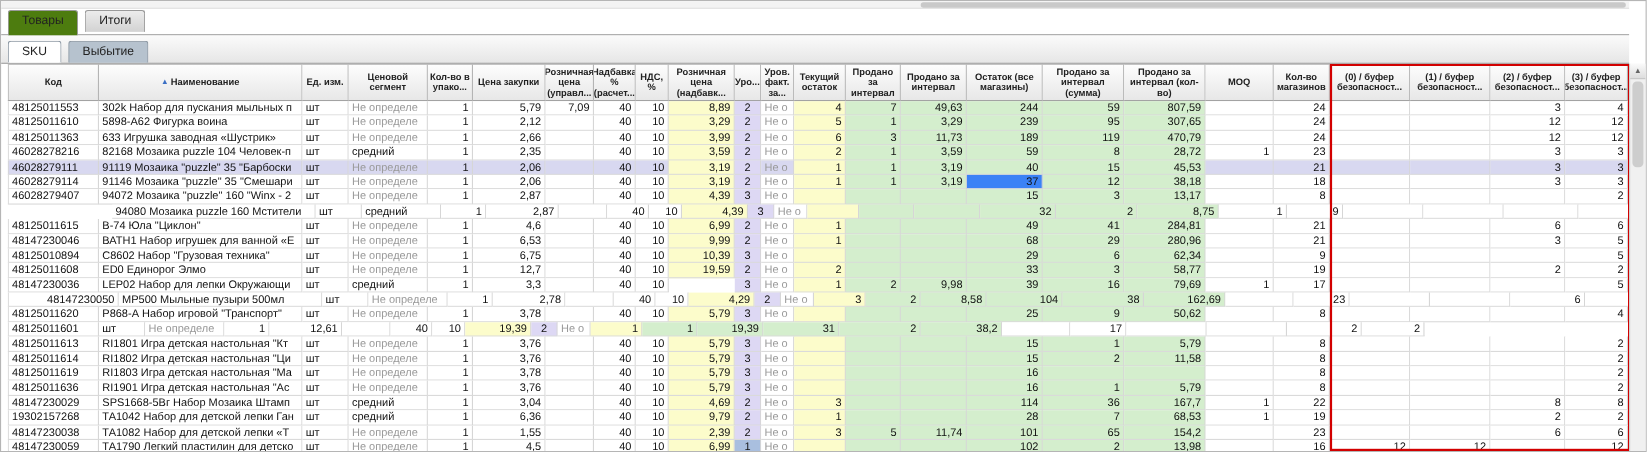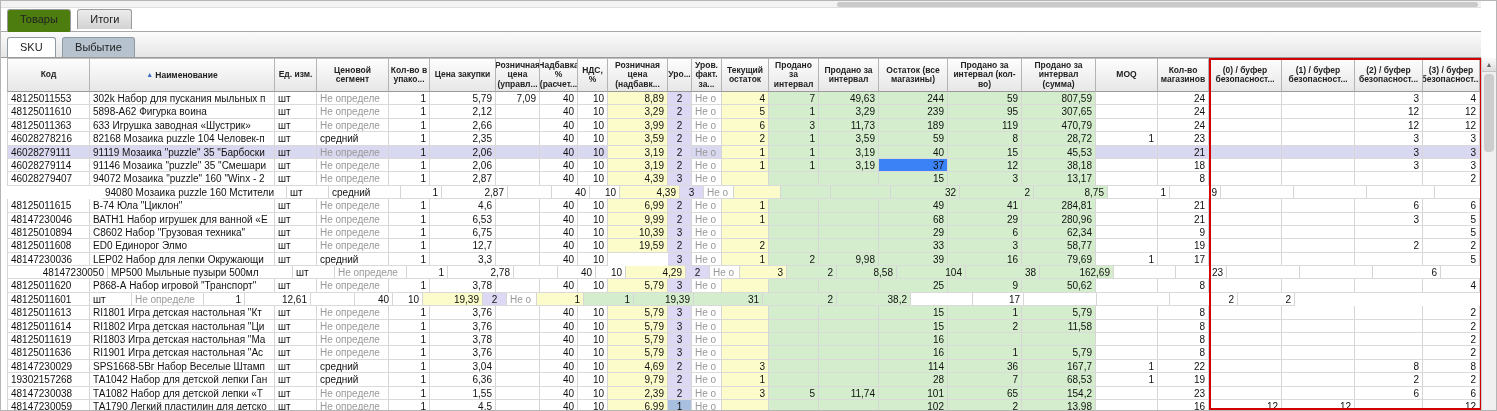--- a/index.html
+++ b/index.html
@@ -128,24 +128,24 @@
         <div class="hcell" style="width: 50px;">
           <span>Продано за интервал</span>
         </div>
         <div class="hcell" style="width: 60px;">
           <span>Продано за интервал</span>
         </div>
         <div class="hcell" style="width: 69px;">
           <span>Остаток (все магазины)</span>
         </div>
         <div class="hcell" style="width: 74px;">
+          <span>Продано за интервал (сумма)</span>
+        </div>
+        <div class="hcell" style="width: 74px;">
           <span>Продано за интервал (кол-во)</span>
-        </div>
-        <div class="hcell" style="width: 74px;">
-          <span>Продано за интервал (сумма)</span>
         </div>
         <div class="hcell" style="width: 62px;">
           <span>MOQ</span>
         </div>
         <div class="hcell" style="width: 51px;">
           <span>Кол-во магазинов</span>
         </div>
         <div class="hcell" style="width: 73px;">
           <span>(0) / буфер безопасност...</span>
         </div>
@@ -674,21 +674,21 @@
           <div class="tcell" style="width: 74px; text-align: right; background: rgb(212, 238, 205);">5,79</div>
           <div class="tcell" style="width: 62px; text-align: right;"></div>
           <div class="tcell" style="width: 51px; text-align: right;">8</div>
           <div class="tcell" style="width: 73px; text-align: right;"></div>
           <div class="tcell" style="width: 73px; text-align: right;"></div>
           <div class="tcell" style="width: 68px; text-align: right;"></div>
           <div class="tcell" style="width: 57px; text-align: right;">2</div>
         </div>
         <div class="trow">
           <div class="tcell" style="width: 83px; text-align: left;">48147230029</div>
-          <div class="tcell" style="width: 185px; text-align: left;">SPS1668-5Вг Набор Веселые Штамп</div>
+          <div class="tcell" style="width: 185px; text-align: left;">SPS1668-5Вг Набор Мозаика Штамп</div>
           <div class="tcell" style="width: 42px; text-align: left;">шт</div>
           <div class="tcell" style="width: 72px; text-align: left;">средний</div>
           <div class="tcell" style="width: 41px; text-align: right;">1</div>
           <div class="tcell" style="width: 66px; text-align: right;">3,04</div>
           <div class="tcell" style="width: 44px; text-align: right;"></div>
           <div class="tcell" style="width: 38px; text-align: right;">40</div>
           <div class="tcell" style="width: 30px; text-align: right;">10</div>
           <div class="tcell" style="width: 60px; text-align: right; background: rgb(252, 252, 203);">4,69</div>
           <div class="tcell" style="width: 24px; text-align: center; background: rgb(221, 216, 244);">2</div>
           <div class="tcell muted" style="width: 30px; text-align: left;">Не о</div>

